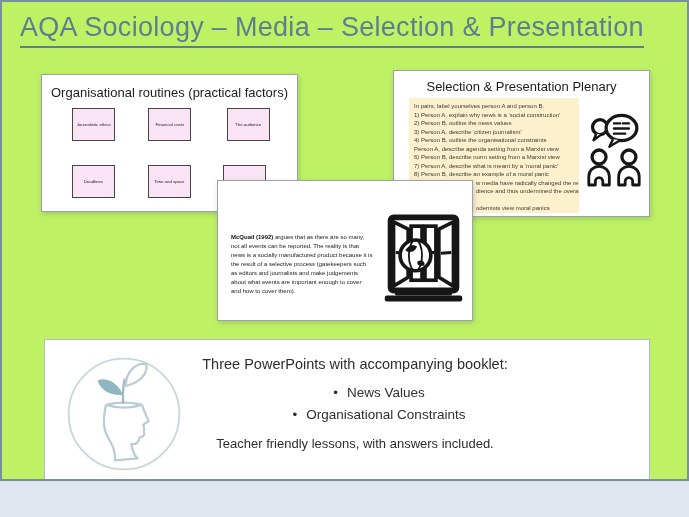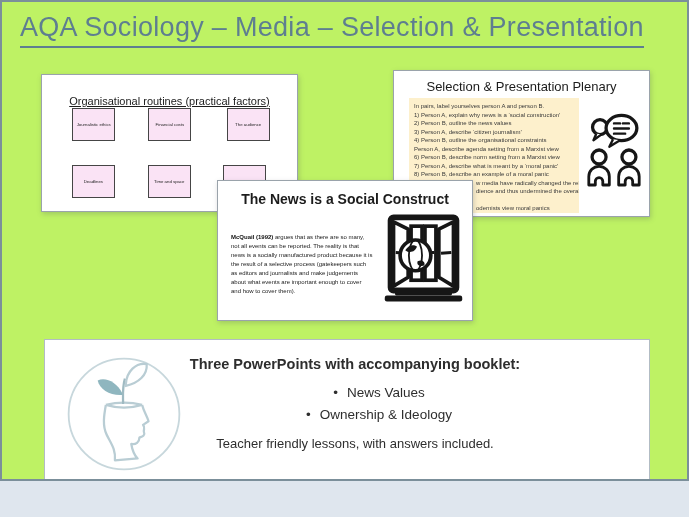--- a/index.html
+++ b/index.html
@@ -4,39 +4,39 @@
 <style>
   html,body{margin:0;padding:0;background:#dfe6ee;}
   *{box-sizing:border-box;font-family:"Liberation Sans",sans-serif;}
   .page{position:relative;width:689px;height:481px;background:#bef264;border:2px solid #7b8f9a;overflow:hidden;}
   .title{position:absolute;left:18px;top:10px;font-size:27px;letter-spacing:.3px;color:#5e7e90;border-bottom:2px solid #5e7e90;padding-bottom:3px;white-space:nowrap;}
   .slide{position:absolute;background:#fff;border:1px solid #9aa3ab;box-shadow:1px 2px 5px rgba(70,80,90,.25);}
   .slide1{left:39px;top:72px;width:257px;height:138px;z-index:1;}
   .slide2{left:391px;top:68px;width:257px;height:147px;z-index:1;}
   .slide3{left:215px;top:178px;width:256px;height:141px;z-index:3;}
   .slide-h{margin:0;text-align:center;color:#1c1c1c;font-weight:normal;}
-  .slide1 .slide-h{margin-top:20px;font-size:11px;text-decoration:underline;}
+  .slide1 .slide-h{margin-top:10px;font-size:13px;}
   .slide2 .slide-h{margin-top:8px;font-size:13px;text-align:center;}
   .slide3 .slide-h{margin-top:10px;font-size:14px;font-weight:600;}
   .pinkbox{position:absolute;width:43px;height:33px;background:#fae3f5;border:1px solid #454545;display:flex;align-items:center;justify-content:center;overflow:hidden;}
   .pinkbox span{font-size:6px;white-space:nowrap;transform:scale(.72);color:#222;}
   .b0{left:30px;top:33px;} .b1{left:106px;top:33px;} .b2{left:185px;top:33px;}
   .b3{left:30px;top:90px;} .b4{left:106px;top:90px;} .b5{left:181px;top:90px;}
   .plenary-block{position:absolute;left:15px;top:27px;width:170px;height:115px;background:#fdf0cc;padding:4px 5px;overflow:hidden;}
   .pline{font-size:6px;line-height:8.5px;color:#3a3a3a;white-space:nowrap;}
   .frag{padding-left:62px;}
   .lastfrag{margin-top:8.5px;}
   .people-icon{position:absolute;left:192px;top:36px;width:56px;height:86px;}
   .construct-body{position:absolute;left:13px;top:46px;width:142px;font-size:6px;line-height:9px;color:#222;}
   .construct-body b{color:#111;}
   .window-icon{position:absolute;left:158px;top:32px;width:95px;height:95px;}
   .footerbox{position:absolute;left:42px;top:337px;width:606px;height:149px;background:#fff;border:1px solid #b2bcc4;z-index:0;}
   .brain-icon{position:absolute;left:20px;top:15px;width:118px;height:118px;}
   .footer-text{position:absolute;left:130px;top:8px;width:360px;text-align:center;color:#2e2e2e;}
-  .footer-heading{margin-top:8px;font-size:14.5px;font-weight:bold;}
+  .footer-heading{margin-top:8px;font-size:14.5px;}
   .footer-bullets{list-style:none;margin:13px 0 0 0;padding:0;}
   .footer-bullets li{font-size:13.5px;margin:7px 0;padding-left:48px;}
   .footer-bullets li::before{content:"•";margin-right:9px;}
   .footer-note{margin-top:14px;font-size:13px;}
 </style>
 </head>
 <body>
 
 <div class="page">
 
@@ -87,21 +87,20 @@
       <path d="M58,62 L50,78 L73,64" stroke-width="5" stroke-linejoin="round" fill="#fff"></path>
       <path d="M60,28 H73 M79,28 H92 M60,39 H92 M60,50 H84" stroke-width="5" stroke-linecap="round"></path>
       <circle cx="28" cy="100" r="15" stroke-width="7"></circle>
       <path d="M6,160 V142 A22,22 0 0 1 50,142 V160 H36 V152 A8,8 0 0 0 20,152 V160 Z" stroke-width="6" stroke-linejoin="round"></path>
       <circle cx="92" cy="100" r="15" stroke-width="7"></circle>
       <path d="M70,160 V142 A22,22 0 0 1 114,142 V160 H100 V152 A8,8 0 0 0 84,152 V160 Z" stroke-width="6" stroke-linejoin="round"></path>
     </svg>
   </div>
 
   <div class="slide slide3">
-    <h2 class="slide-h">The News is a Social Construct</h2>
     <p class="construct-body"><b>McQuail (1992)</b><span> argues that as there are so many, not all events can be reported. The reality is that news is a socially manufactured product because it is the result of a selective process (gatekeepers such as editors and journalists and make judgements about what events are important enough to cover and how to cover them).</span></p>
     <svg class="window-icon" viewBox="0 0 130 130" fill="none" stroke="#161616">
       <rect x="20" y="6" width="90" height="100" rx="4" stroke-width="8"></rect>
       <rect x="48" y="18" width="15" height="74" stroke-width="5"></rect>
       <rect x="67" y="18" width="15" height="74" stroke-width="5"></rect>
       <path d="M50,54 H61 M69,54 H80" stroke-width="4"></path>
       <polygon points="24,12 44,22 44,88 24,100" stroke-width="5" fill="#fff" stroke-linejoin="round"></polygon>
       <path d="M27,54 L41,55" stroke-width="4"></path>
       <polygon points="106,12 86,22 86,88 106,100" stroke-width="5" fill="#fff" stroke-linejoin="round"></polygon>
       <path d="M89,55 L103,54" stroke-width="4"></path>
@@ -120,19 +119,19 @@
       <path d="M45,55 C43,66 41,78 46,88 C51,98 56,104 55,116 L80,114 C76,110 74,104 73,98 C78,99 82,96 82,91 C84,90 89,89 87,85 C86,82 89,80 86,77 L92,73 C91,68 87,63 85,55" stroke="#b9cdd4" stroke-width="2.5" stroke-linejoin="round"></path>
       <path d="M45,55 Q65,61 85,55 M45,55 Q65,50 85,55" stroke="#b9cdd4" stroke-width="2.5"></path>
       <path d="M64,54 C64,44 63,36 66,26" stroke="#9fbac2" stroke-width="2.5"></path>
       <path d="M63,42 C57,30 45,24 36,28 C38,38 50,45 63,44 Z" fill="#8fb6bf" stroke="none"></path>
       <path d="M67,32 C68,18 78,8 90,10 C91,22 81,31 67,34 Z" stroke="#b9cdd4" stroke-width="2.5"></path>
     </svg>
     <div class="footer-text">
       <div class="footer-heading">Three PowerPoints with accompanying booklet:</div>
       <ul class="footer-bullets">
         <li>News Values</li>
-        <li>Ownership &amp; Ideology</li>
+        <li>Organisational Constraints</li>
       </ul>
       <div class="footer-note">Teacher friendly lessons, with answers included.</div>
     </div>
   </div>
 
 </div>
 
 </body></html>

